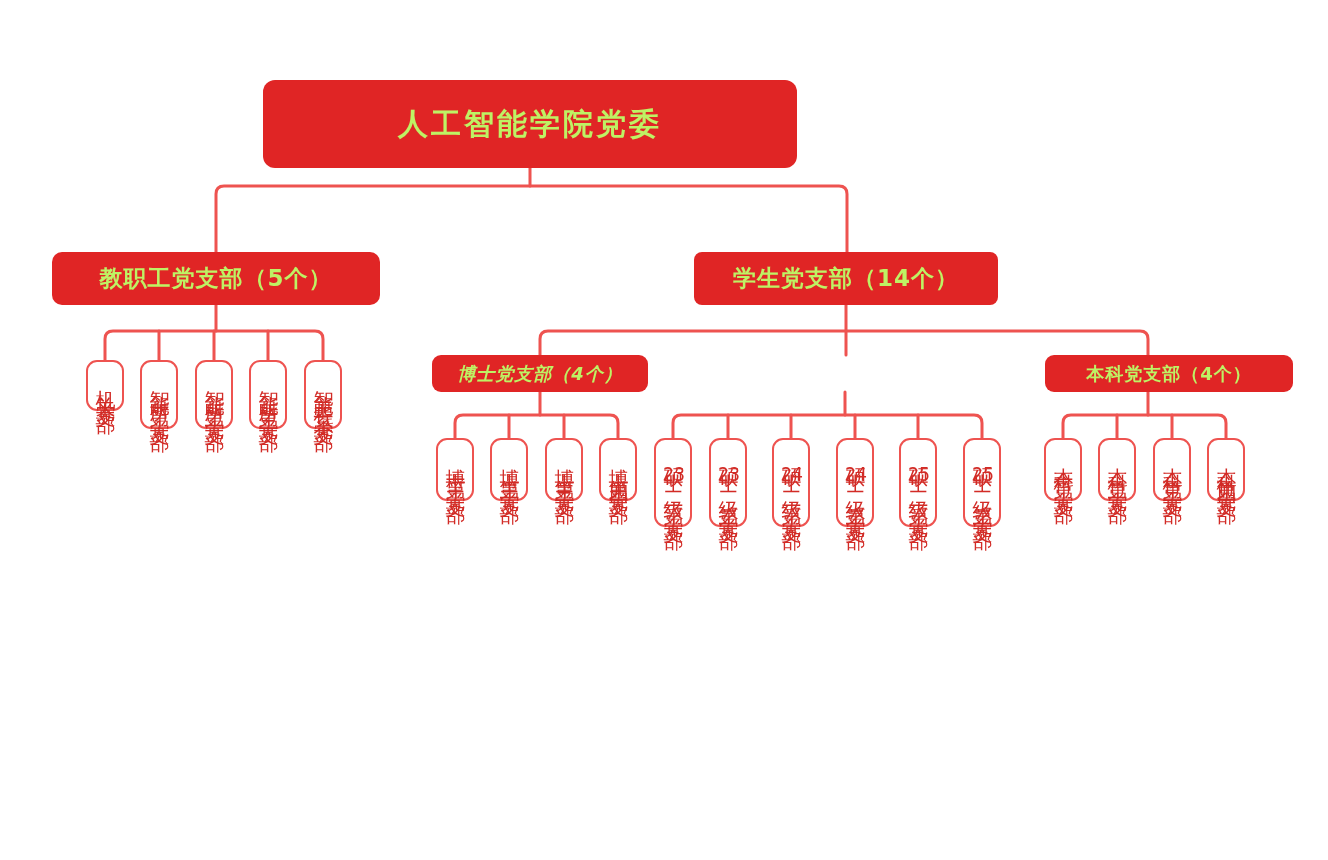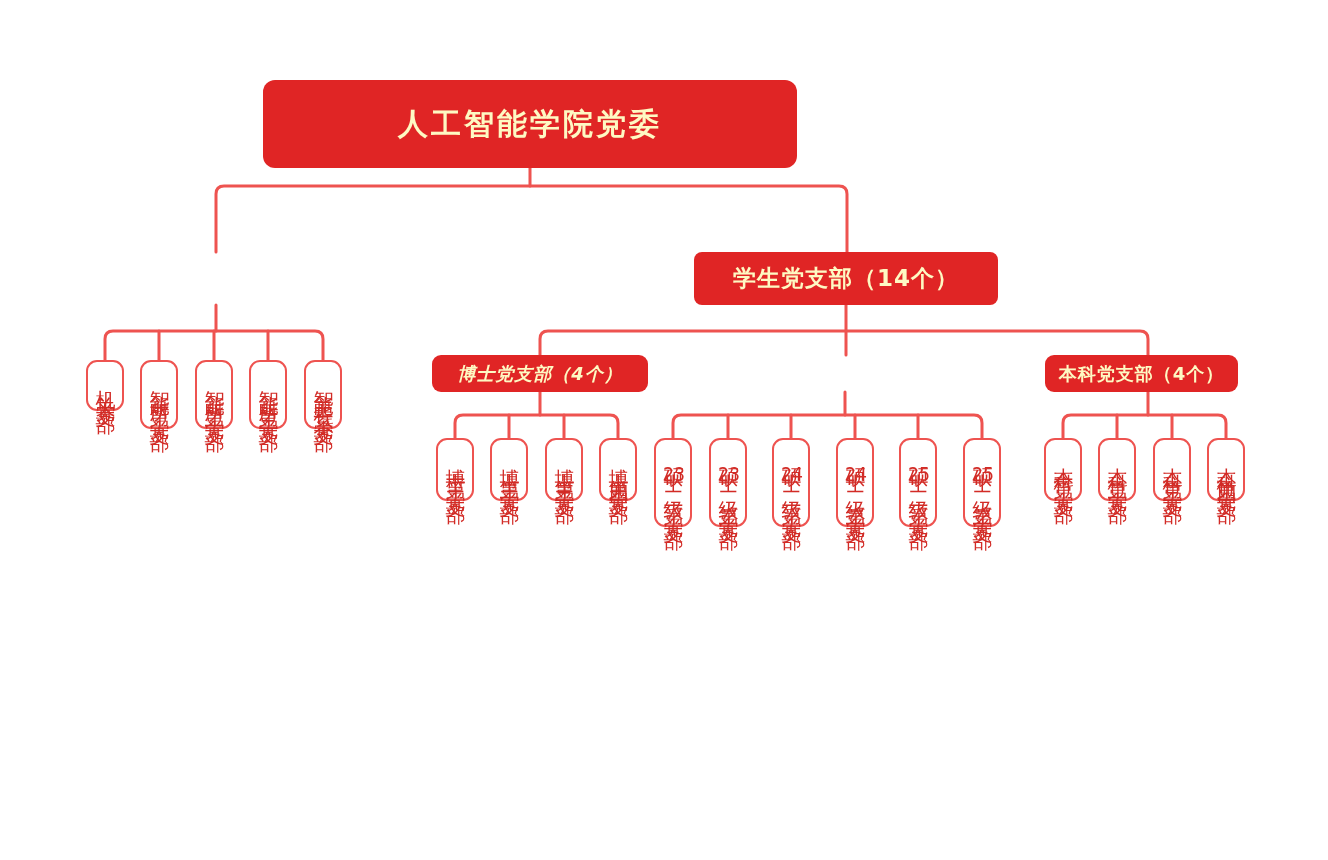--- a/index.html
+++ b/index.html
@@ -15,21 +15,21 @@
   .node {
     position: absolute;
     z-index: 2;
     display: flex;
     align-items: center;
     justify-content: center;
     text-align: center;
   }
   .filled {
     background: #e02525;
-    color: #fef9c3;
+    color: #bef264;
     font-weight: bold;
   }
   .root-box {
     border-radius: 12px;
     font-size: 30px;
     letter-spacing: 3px;
   }
   .lvl2-box {
     border-radius: 10px;
     font-size: 23px;
@@ -85,30 +85,31 @@
       <path d="M728 415 L728 438 M791 415 L791 438 M855 415 L855 438 M918 415 L918 438"></path>
 
       <path d="M1148 392 L1148 415"></path>
       <path d="M1063 438 L1063 423 Q1063 415 1071 415 L1218 415 Q1226 415 1226 423 L1226 438"></path>
       <path d="M1117 415 L1117 438 M1172 415 L1172 438"></path>
     </g>
   </svg>
 
   <div class="node filled root-box" style="left:263px; top:80px; width:534px; height:88px;">人工智能学院党委</div>
 
+  <div class="node filled lvl2-box" style="left:52px; top:252px; width:328px; height:53px;">教职工党支部（5个）</div>
   <div class="node filled lvl2-box" style="left:694px; top:252px; width:304px; height:53px;border-radius:8px;">学生党支部（14个）</div>
 
   <div class="vleaf vtext" style="left:86px; top:360px;">机关党支部</div>
   <div class="vleaf vtext" style="left:140px; top:360px;">智能所第一党支部</div>
   <div class="vleaf vtext" style="left:195px; top:360px;">智能所第二党支部</div>
   <div class="vleaf vtext" style="left:249px; top:360px;">智能所第三党支部</div>
   <div class="vleaf vtext" style="left:304px; top:360px;">智能工程系党支部</div>
 
   <div class="node filled lvl3-box" style="left:432px; top:355px; width:216px; height:37px;font-style:italic;">博士党支部（4个）</div>
-  <div class="node filled lvl3-box" style="left:1045px; top:355px; width:193px; height:37px;">本科党支部（4个）</div>
+  <div class="node filled lvl3-box" style="left:1045px; top:355px; width:248px; height:37px;">本科党支部（4个）</div>
 
   <div class="vleaf vtext" style="left:436px; top:438px;">博士第一党支部</div>
   <div class="vleaf vtext" style="left:490px; top:438px;">博士第二党支部</div>
   <div class="vleaf vtext" style="left:545px; top:438px;">博士第三党支部</div>
   <div class="vleaf vtext" style="left:599px; top:438px;">博士第四党支部</div>
 
   <div class="vleaf vtext" style="left:654px; top:438px;">硕士<span class="tcy">23</span>级第一党支部</div>
   <div class="vleaf vtext" style="left:709px; top:438px;">硕士<span class="tcy">23</span>级第二党支部</div>
   <div class="vleaf vtext" style="left:772px; top:438px;">硕士<span class="tcy">24</span>级第一党支部</div>
   <div class="vleaf vtext" style="left:836px; top:438px;">硕士<span class="tcy">24</span>级第二党支部</div>

